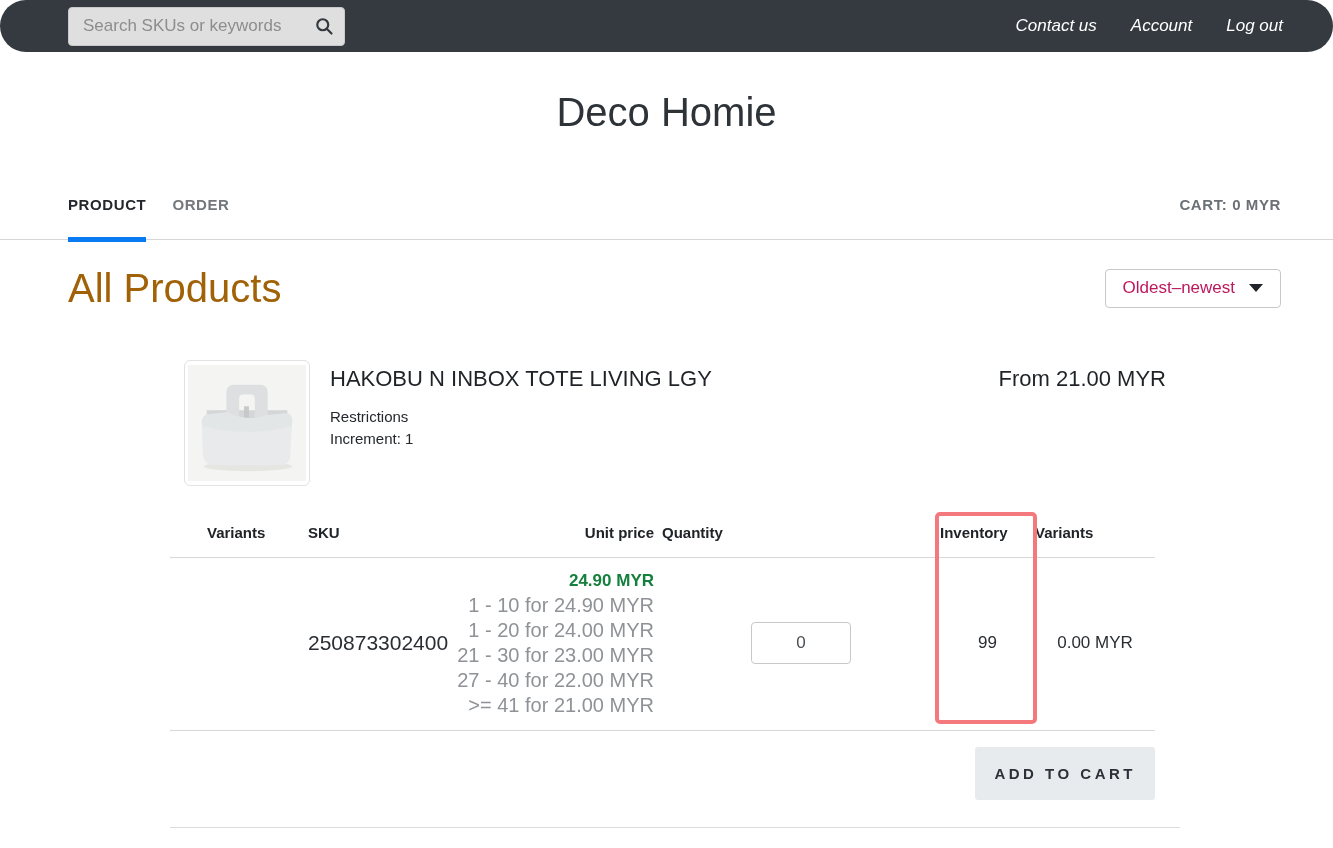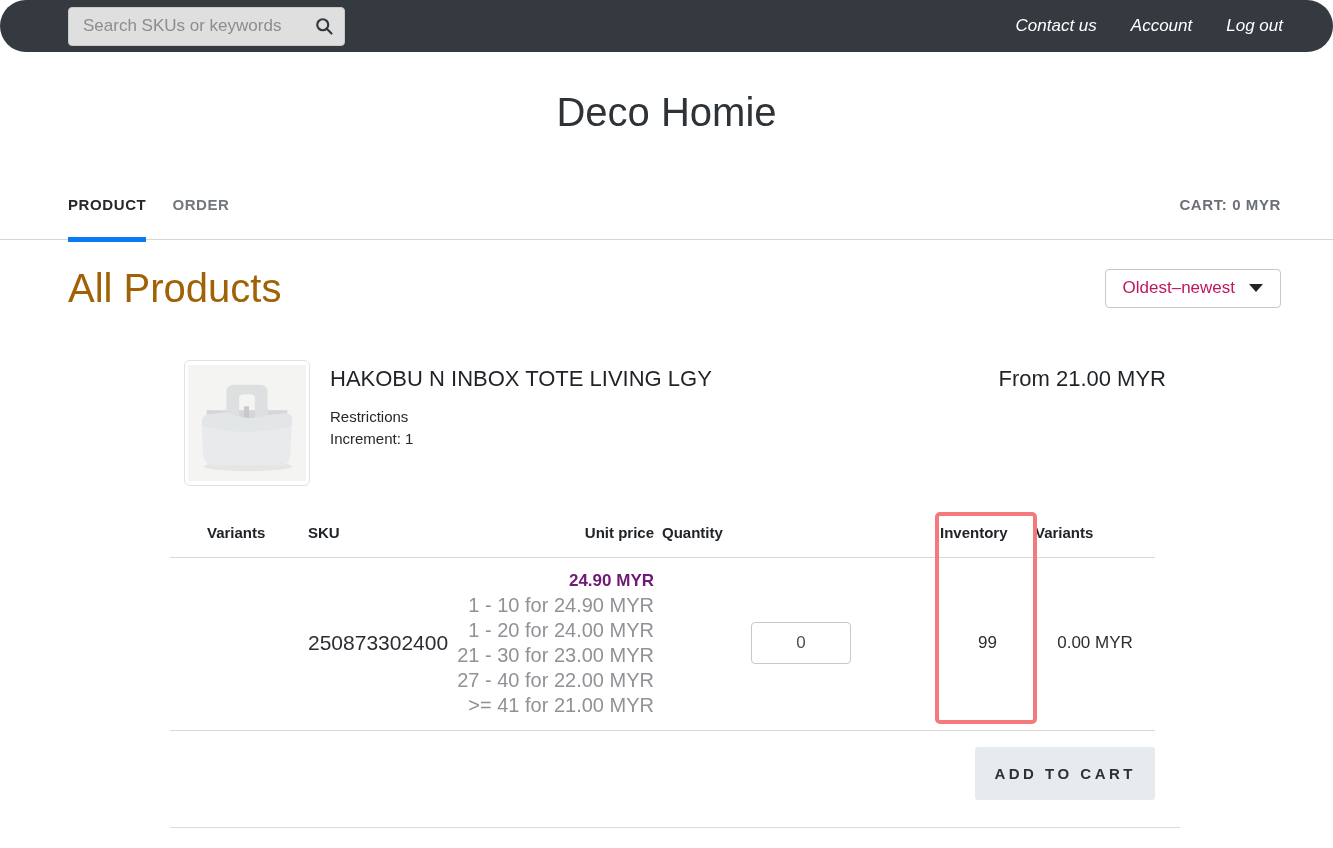--- a/index.html
+++ b/index.html
@@ -184,21 +184,21 @@
   .h-unit { text-align: right; padding-right: 8px; }
   .h-center { text-align: left; }
 
   .t-row {
     align-items: center;
     padding: 10px 0 12px 0;
     border-bottom: 1px solid #d8d8d8;
   }
   .c-sku { padding-left: 18px; font-size: 21px; color: #2a2e33; }
   .c-unit { text-align: right; padding-right: 8px; }
-  .unit-main { font-size: 17px; font-weight: bold; color: #701a75; line-height: 25px; }
+  .unit-main { font-size: 17px; font-weight: bold; color: #15803d; line-height: 25px; }
   .unit-tier { font-size: 20px; color: #8f9296; line-height: 25px; }
   .c-center { text-align: center; font-size: 17px; color: #2a2e33; }
   .qty-input {
     width: 100px;
     height: 42px;
     border: 1px solid #c8c8c8;
     border-radius: 4px;
     text-align: center;
     font-family: "Liberation Sans", sans-serif;
     font-size: 17px;

